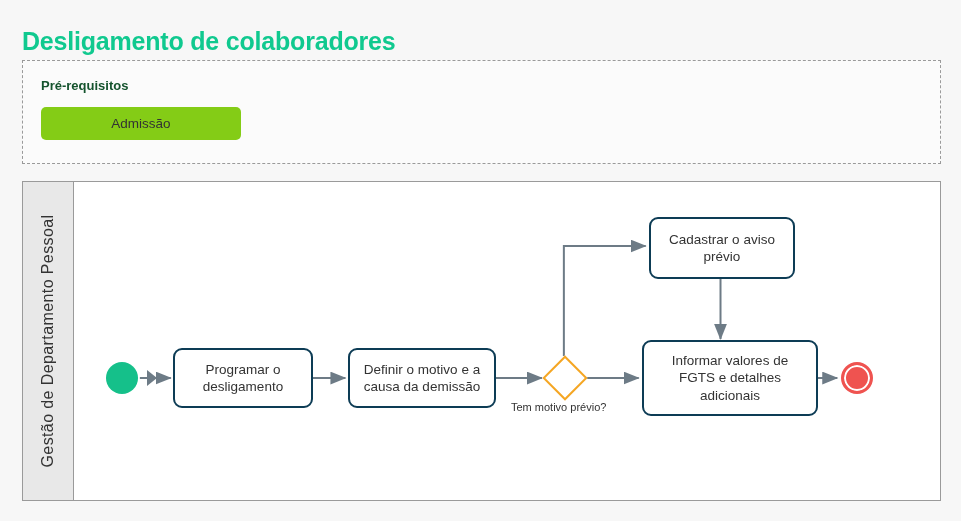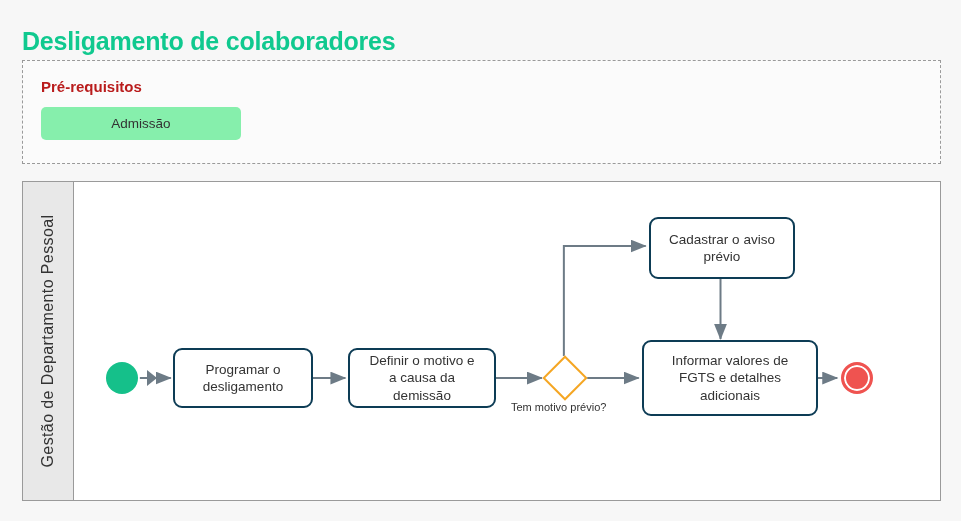--- a/index.html
+++ b/index.html
@@ -35,37 +35,37 @@
     width: 919px;
     height: 104px;
     box-sizing: border-box;
     border: 1px dashed #9a9a9a;
     background: #fbfbfb;
   }
   #prereq-title {
     position: absolute;
     left: 18px;
     top: 17px;
-    font-size: 15px;
+    font-size: 13px;
     font-weight: bold;
-    color: #b91c1c;
+    color: #14532d;
     white-space: nowrap;
   }
   #prereq-list {
     position: absolute;
     left: 18px;
     top: 46px;
     display: flex;
     gap: 10px;
   }
   .prereq-chip {
     min-width: 200px;
     padding: 9px 24px;
     box-sizing: border-box;
-    background: #86efac;
+    background: #84cc16;
     border-radius: 5px;
     text-align: center;
     font-size: 13.5px;
     color: #333333;
     cursor: pointer;
   }
 
   
   #pool {
     position: absolute;
@@ -108,21 +108,21 @@
     border: 2px solid #0d3c55;
     border-radius: 9px;
     background: #ffffff;
     display: flex;
     align-items: center;
     justify-content: center;
     text-align: center;
     font-size: 13.5px;
     line-height: 1.28;
     color: #333333;
-    padding: 4px 16px;
+    padding: 4px 8px;
     cursor: pointer;
     z-index: 3;
   }
   .bpmn-event {
     position: absolute;
     box-sizing: border-box;
     border-radius: 50%;
     z-index: 3;
     cursor: pointer;
   }

